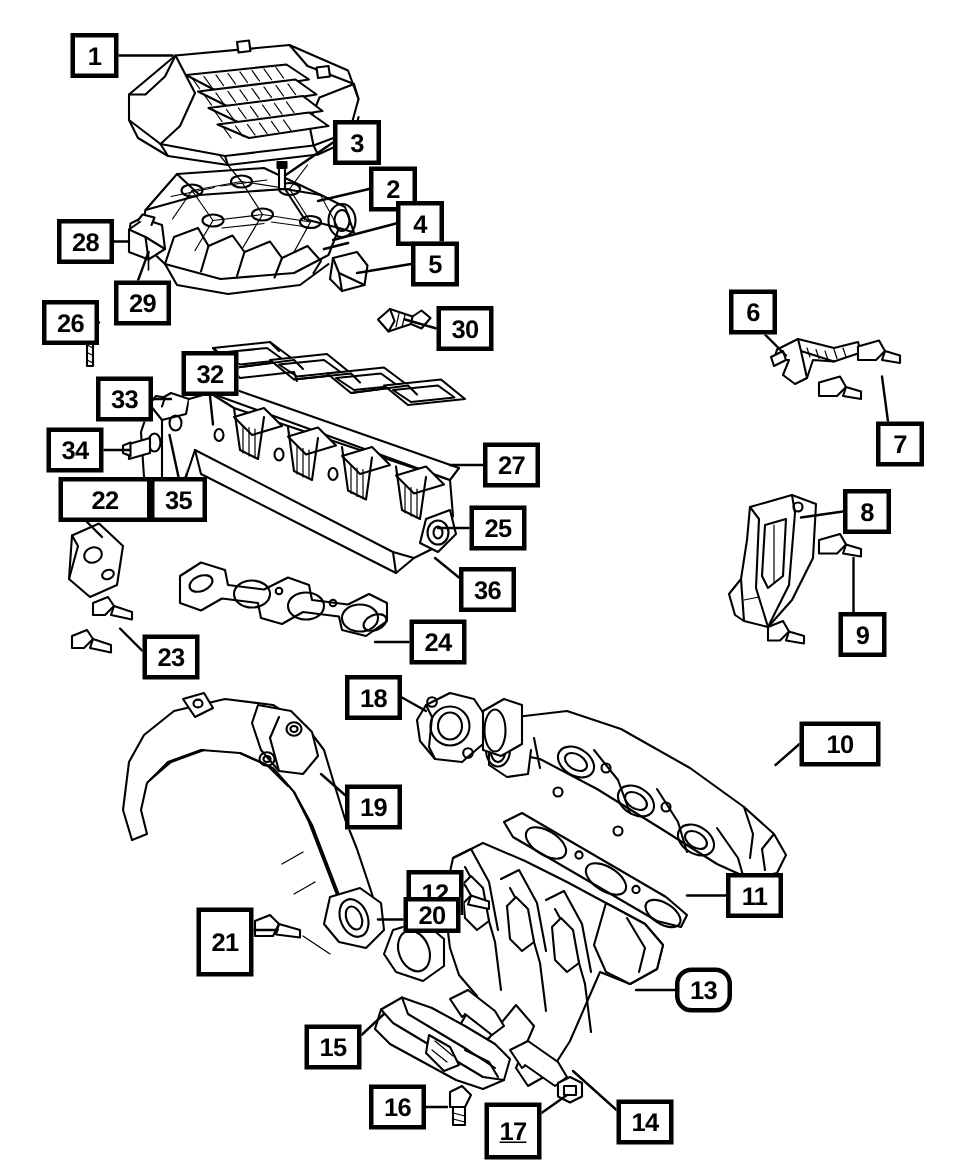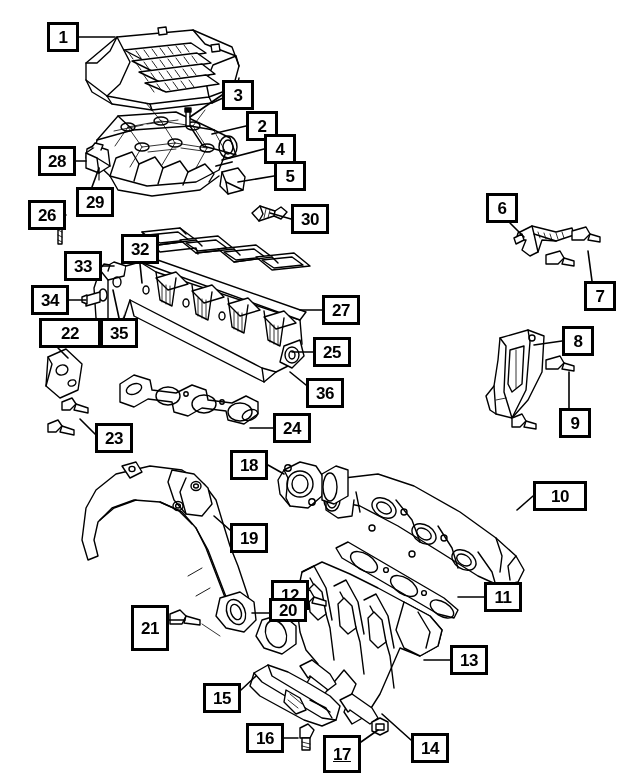--- a/index.html
+++ b/index.html
@@ -538,21 +538,21 @@
       </div>
       <div class="callout w2" title="exhaust-manifold-rear" style="left: 533px; top: 481px; width: 54px; height: 30px;">
         <span>10</span>
       </div>
       <div class="callout w2" title="exhaust-manifold-gasket" style="left: 484px; top: 582px; width: 38px; height: 30px;">
         <span>11</span>
       </div>
       <div class="callout w2" title="crossover-bolt" style="left: 271px; top: 551px; width: 38px; height: 30px; margin-top: 29px;">
         <span>12</span>
       </div>
-      <div class="callout w2" title="exhaust-manifold-front" style="left: 450px; top: 645px; width: 38px; height: 30px;">
+      <div class="callout w2" title="exhaust-manifold-front" style="left: 450px; top: 645px; width: 38px; height: 30px; border-radius: 11px;">
         <span>13</span>
       </div>
       <div class="callout w2" title="manifold-stud" style="left: 411px; top: 733px; width: 38px; height: 30px;">
         <span>14</span>
       </div>
       <div class="callout w2" title="lower-heat-shield" style="left: 203px; top: 683px; width: 38px; height: 30px;">
         <span>15</span>
       </div>
       <div class="callout w2" title="shield-bolt" style="left: 246px; top: 723px; width: 38px; height: 30px;">
         <span>16</span>

